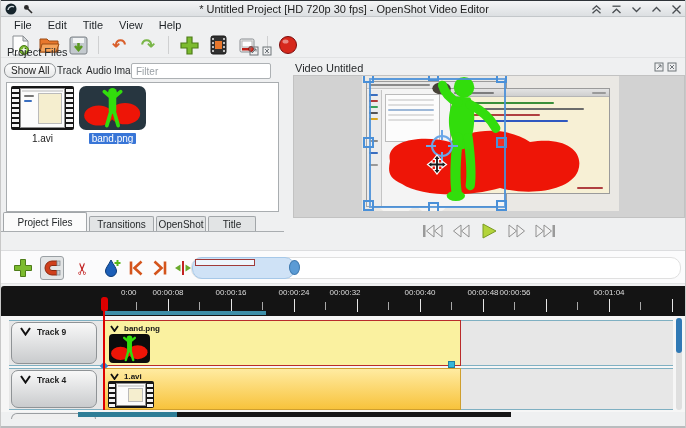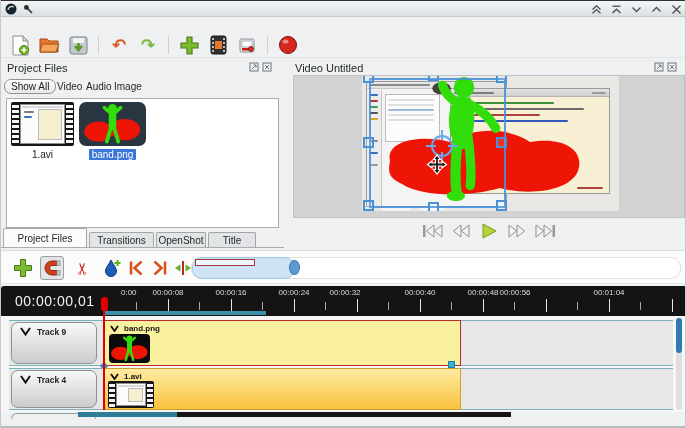--- a/index.html
+++ b/index.html
@@ -135,20 +135,21 @@
           <circle cx="6" cy="6" r="5.5" fill="#16242c"></circle>
           <path d="M3 7 A4 4 0 0 1 9 4" stroke="#cfd8dd" stroke-width="1.4" fill="none"></path>
         </svg>
     </span>
     <span class="abs" style="left:22px;top:3px">
       <svg width="10" height="10">
           <circle cx="3.4" cy="3.4" r="2.4" fill="#2b2b2b"></circle>
           <path d="M4.5 4.5 L9 9" stroke="#2b2b2b" stroke-width="1.6"></path>
         </svg>
     </span>
+    <div class="abs title-text">* Untitled Project [HD 720p 30 fps] - OpenShot Video Editor</div>
     <div class="abs flex winbtns">
       <span class="winbtn">
         <svg width="11" height="11" fill="none" stroke="#4a4e52" stroke-width="1.3">
             <path d="M1.5 5.5 L5.5 1.8 L9.5 5.5"></path>
             <path d="M1.5 9.3 L5.5 5.6 L9.5 9.3"></path>
           </svg>
       </span>
       <span class="winbtn">
         <svg width="11" height="11" fill="none" stroke="#4a4e52" stroke-width="1.3">
             <path d="M1.5 2.2 H9.5"></path>
@@ -166,20 +167,27 @@
           </svg>
       </span>
       <span class="winbtn">
         <svg width="11" height="11" fill="none" stroke="#4a4e52" stroke-width="1.3">
             <path d="M1.5 1.5 L9.5 9.5 M9.5 1.5 L1.5 9.5"></path>
           </svg>
       </span>
     </div>
   </div>
 
+  <div class="abs menubar">
+    <span class="menu-item">File</span>
+    <span class="menu-item">Edit</span>
+    <span class="menu-item">Title</span>
+    <span class="menu-item">View</span>
+    <span class="menu-item">Help</span>
+  </div>
 
   <div class="abs toolbar">
     <span class="tbtn">
       <svg width="19" height="21">
           <path d="M2 1 h10 l5 5 v14 h-15 z" fill="#fdfdfd" stroke="#8a8f93"></path>
           <path d="M12 1 l5 5 h-5 z" fill="#d8dbde" stroke="#8a8f93"></path>
           <circle cx="13" cy="15" r="4.5" fill="#79b82d" stroke="#4e7d1a"></circle>
           <path d="M13 12.5 v5 M10.5 15 h5" stroke="#fff" stroke-width="1.5"></path>
         </svg>
     </span>
@@ -229,42 +237,43 @@
     </span>
     <span class="tbsep"></span>
     <span class="tbtn">
       <svg width="20" height="20">
           <circle cx="10" cy="10" r="8.5" fill="#d6281c" stroke="#7d0d0d"></circle>
           <ellipse cx="7.5" cy="6.5" rx="3" ry="2" fill="rgba(255,255,255,.45)"></ellipse>
         </svg>
     </span>
   </div>
 
-  <div class="abs" style="left:0;top:58px;width:283px;height:190px">
+  <div class="abs" style="left:0;top:42px;width:283px;height:190px">
     <div class="abs panel-title" style="left:6px;top:4px">Project Files</div>
     <div class="abs flex panel-icons" style="right:12px;top:4px">
       <span>
           <svg class="pico" viewBox="0 0 10 10" fill="none" stroke="#6e7479">
             <rect x="1" y="1" width="8" height="8"></rect>
             <path d="M3 7 L7 3 M4.5 3 H7 V5.5"></path>
           </svg>
         </span>
       <span>
           <svg class="pico" viewBox="0 0 10 10" fill="none" stroke="#6e7479">
             <rect x="1" y="1" width="8" height="8"></rect>
             <path d="M3 3 L7 7 M7 3 L3 7"></path>
           </svg>
         </span>
     </div>
 
     <div class="abs filterbar" style="left:0;top:21px;width:283px">
       <button class="btn-showall">Show All</button>
-      <span class="flat-filter" style="left:56px">Video</span>
+      <span class="flat-filter" style="left:56px">Track</span>
       <span class="flat-filter" style="left:85px">Audio</span>
       <span class="flat-filter" style="left:113px">Image</span>
+      <input class="filter-input" placeholder="Filter" style="">
     </div>
 
     <div class="abs filesbox" style="top:40px">
 
       <div class="abs" style="left:4px;top:3px;width:66px;height:56px">
         <div class="filmstrip" style="left:0;top:0;width:63px;height:44px">
           <div class="filmholes" style="left:1px"></div>
           <div class="filmholes" style="right:1px"></div>
           <div class="filmscreen">
               <div class="bar"></div>
@@ -461,21 +470,20 @@
     </span>
     <div class="zoom-slider-track">
       <div class="zoom-visible">
         <div class="zoom-cliprect"></div>
         <div class="zoom-handle"></div>
       </div>
     </div>
   </div>
 
   <div class="abs ruler">
-    <div class="timecode">00:00:00,01</div>
     <span class="rlabel" style="left:120px">0:00</span>
     <span class="rlabel" style="left:167px;transform:translateX(-50%)">00:00:08</span>
     <span class="rlabel" style="left:230px;transform:translateX(-50%)">00:00:16</span>
     <span class="rlabel" style="left:293px;transform:translateX(-50%)">00:00:24</span>
     <span class="rlabel" style="left:344px;transform:translateX(-50%)">00:00:32</span>
     <span class="rlabel" style="left:419px;transform:translateX(-50%)">00:00:40</span>
     <span class="rlabel" style="left:482px;transform:translateX(-50%)">00:00:48</span>
     <span class="rlabel" style="left:514px;transform:translateX(-50%)">00:00:56</span>
     <span class="rlabel" style="left:608px;transform:translateX(-50%)">00:01:04</span>
     <div class="ticks-major"></div>

